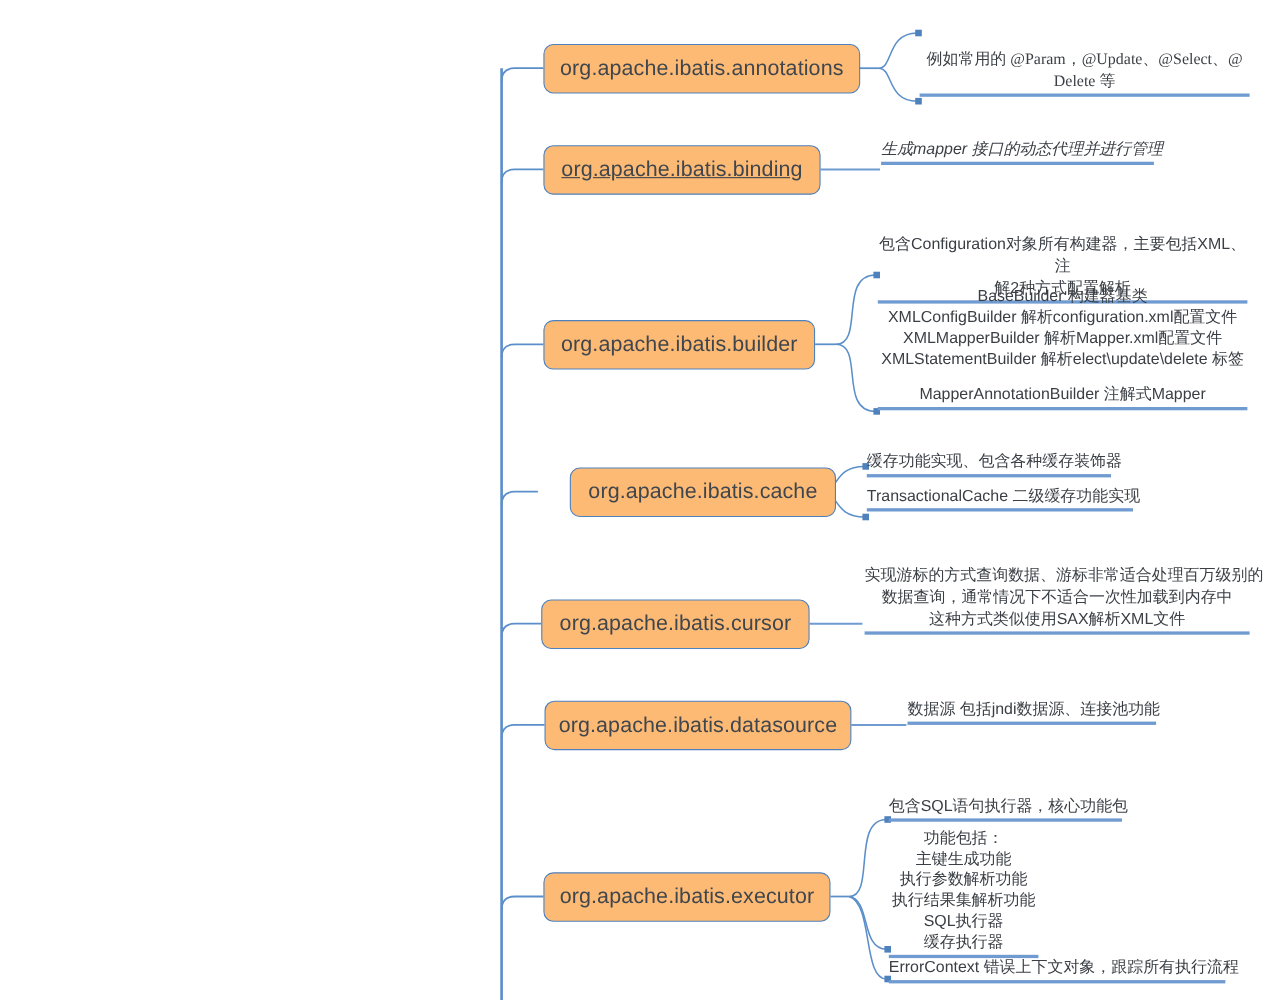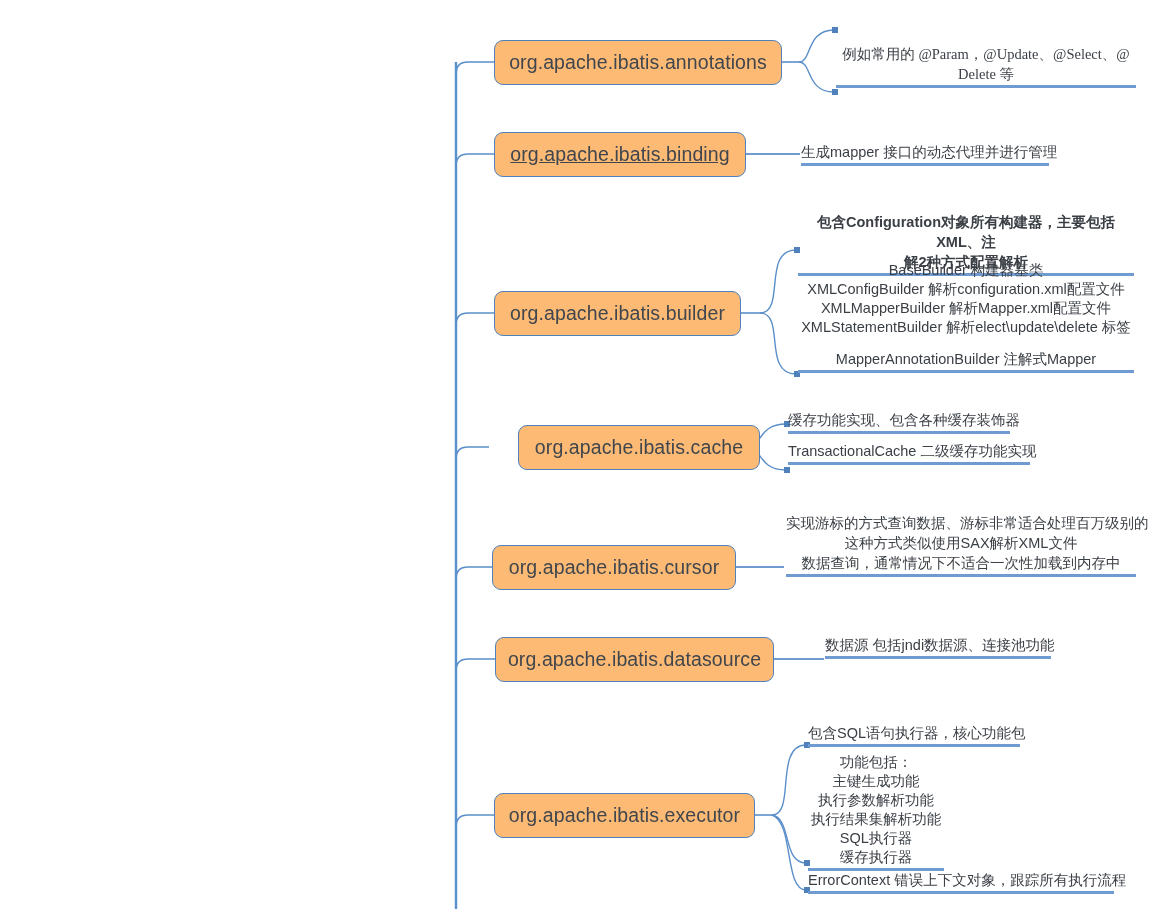--- a/index.html
+++ b/index.html
@@ -125,27 +125,27 @@
     <div class="pkg-node" style="left:494px; top:40px; width:288px; height:45px;">org.apache.ibatis.annotations</div>
 
 
     <div class="leaf" style="left:836px; top:44px; width:300px;font-family:Liberation Serif, serif;">
       <span class="ln">例如常用的 @Param，@Update、@Select、@</span>
       <span class="ln">Delete 等</span>
     </div>
 
     <div class="pkg-node" style="left:494px; top:132px; width:252px; height:45px;text-decoration:underline;">org.apache.ibatis.binding</div>
 
-    <div class="leaf" style="left:801px; top:142px; width:248px;">
+    <div class="leaf" style="left:801px; top:126px; width:248px;font-style:italic;">
       <span class="ln">生成mapper 接口的动态代理并进行管理</span>
     </div>
 
     <div class="pkg-node" style="left:494px; top:291px; width:247px; height:45px;">org.apache.ibatis.builder</div>
 
-    <div class="leaf" style="left:798px; top:212px; width:336px;font-weight:bold;">
+    <div class="leaf" style="left:798px; top:212px; width:336px;">
       <span class="ln wrap">包含Configuration对象所有构建器，主要包括XML、注</span>
       <span class="ln">解2种方式配置解析</span>
     </div>
 
     <div class="leaf tight" style="left:798px; top:261px; width:336px;">
       <span class="ln">BaseBuilder 构建器基类</span>
       <span class="ln">XMLConfigBuilder 解析configuration.xml配置文件</span>
       <span class="ln">XMLMapperBuilder 解析Mapper.xml配置文件</span>
       <span class="ln">XMLStatementBuilder 解析elect\update\delete  标签</span>
       <span class="spacer"></span>
@@ -159,22 +159,22 @@
     </div>
 
     <div class="leaf" style="left:788px; top:441px; width:242px;">
       <span class="ln">TransactionalCache 二级缓存功能实现</span>
     </div>
 
     <div class="pkg-node" style="left:492px; top:545px; width:244px; height:45px;">org.apache.ibatis.cursor</div>
 
     <div class="leaf" style="left:786px; top:513px; width:350px;">
       <span class="ln">实现游标的方式查询数据、游标非常适合处理百万级别的</span>
+      <span class="ln">数据查询，通常情况下不适合一次性加载到内存中</span>
       <span class="ln">这种方式类似使用SAX解析XML文件</span>
-      <span class="ln">数据查询，通常情况下不适合一次性加载到内存中</span>
     </div>
 
     <div class="pkg-node" style="left:495px; top:637px; width:279px; height:45px;">org.apache.ibatis.datasource</div>
 
     <div class="leaf" style="left:825px; top:635px; width:226px;">
       <span class="ln">数据源 包括jndi数据源、连接池功能</span>
     </div>
 
     <div class="pkg-node" style="left:494px; top:793px; width:261px; height:45px;">org.apache.ibatis.executor</div>
 

